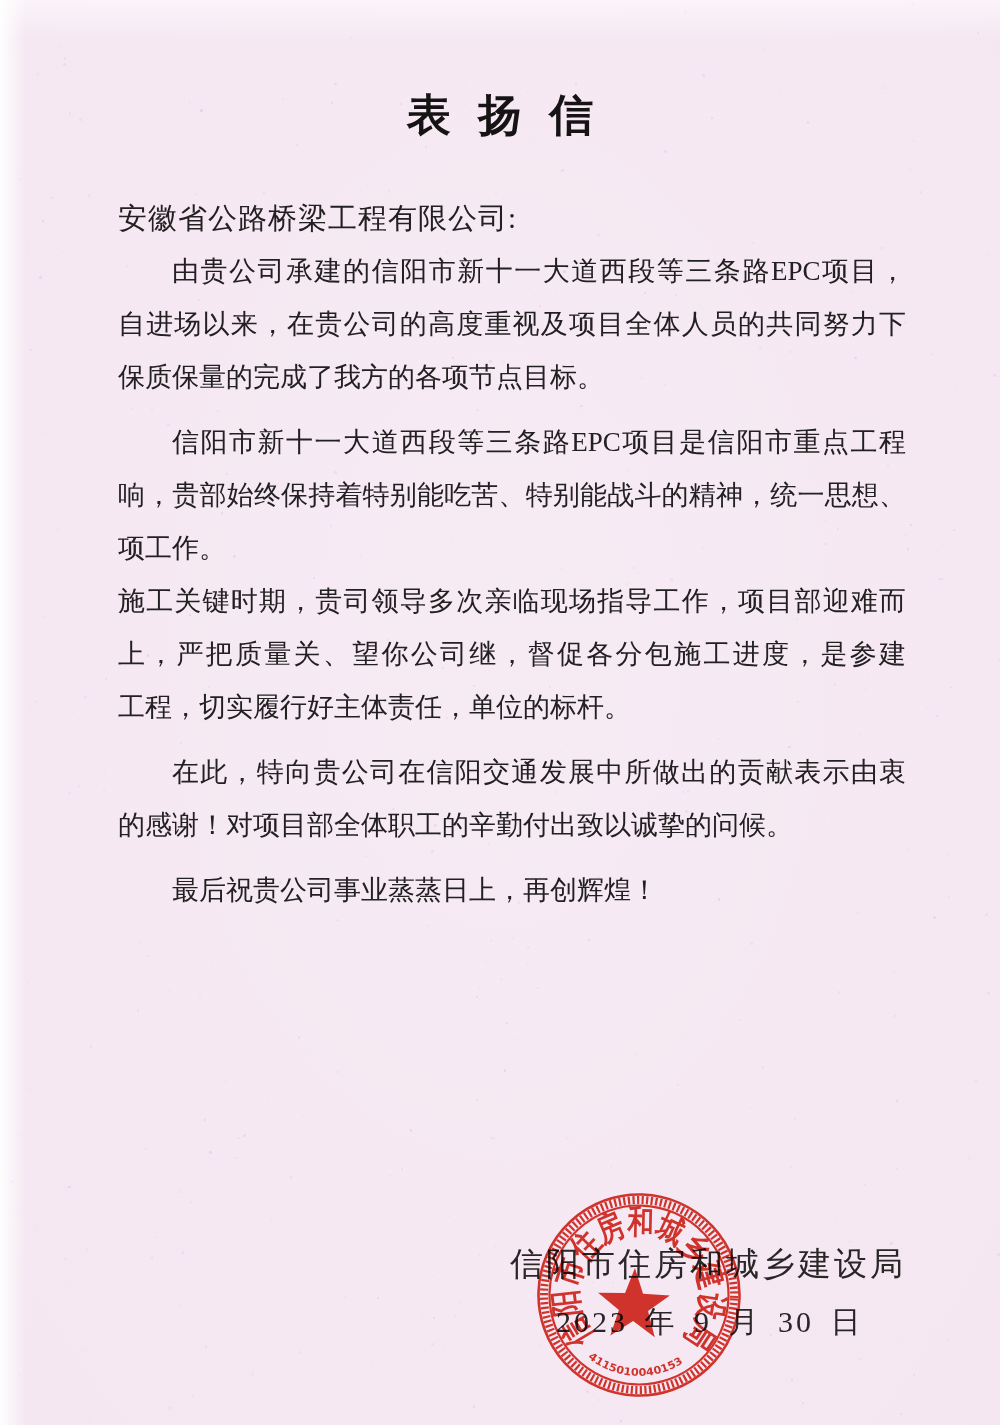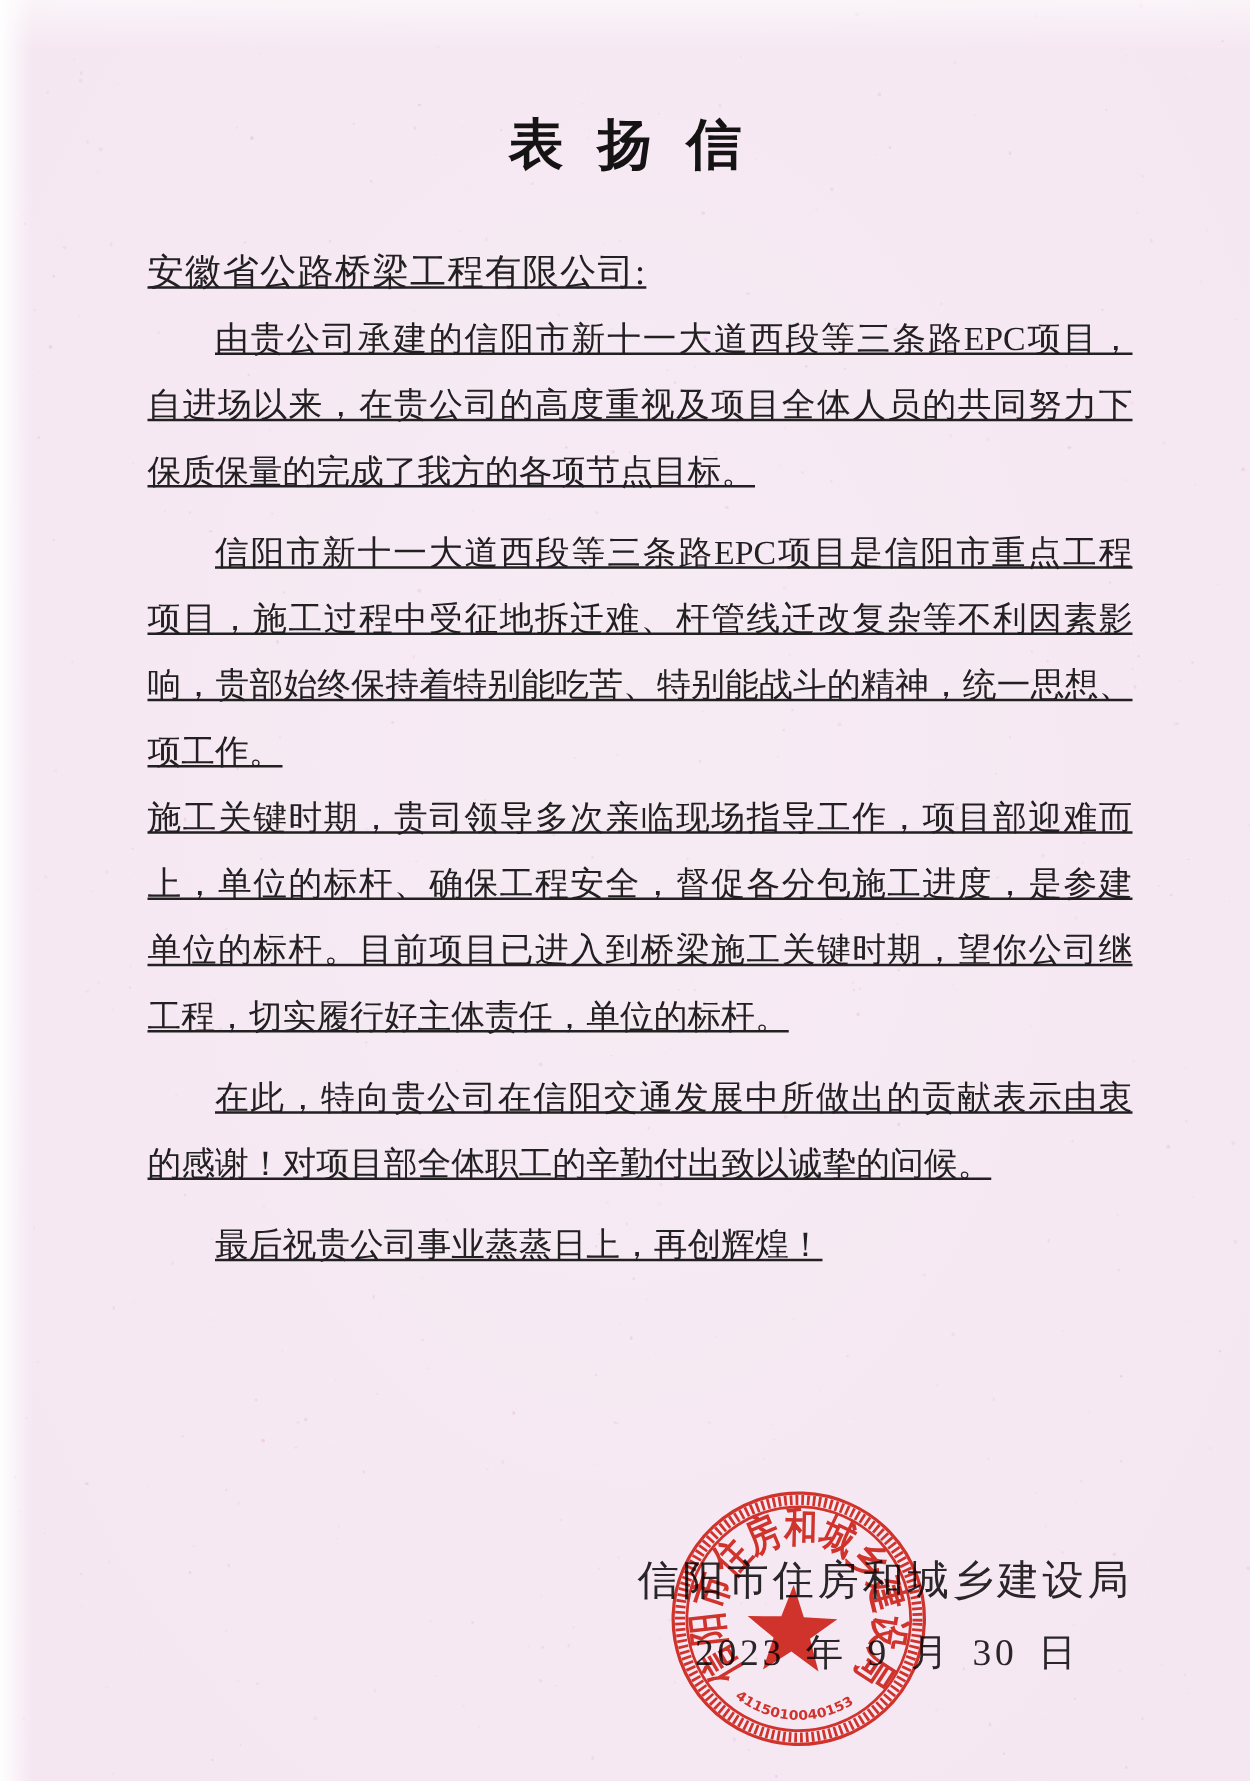--- a/index.html
+++ b/index.html
@@ -24,21 +24,21 @@
     text-align:center;
     font-size:44px;font-weight:700;
     letter-spacing:0.62em;text-indent:0.62em;
     color:#151313;
   }
   .body-block{
     position:absolute;left:118px;top:192px;width:788px;
     font-size:27px;line-height:53px;
     color:#232022;
   }
-  .line{min-height:53px;text-decoration:underline;}
+  .line{min-height:53px;}
   .just{text-align:justify;text-align-last:justify;}
   .indent{text-indent:54px;}
   .para{margin-top:12px;}
   .salutation{font-size:29px;letter-spacing:1px;}
   .signature{
     position:absolute;top:1242px;right:94px;
     font-size:33px;letter-spacing:3px;color:#2a2628;
   }
   .dateline{
     position:absolute;top:1302px;left:556px;
@@ -582,26 +582,24 @@
   <div class="edge-light"></div>
 
   <div class="title">表扬信</div>
 
   <div class="body-block">
     <div class="line salutation">安徽省公路桥梁工程有限公司:</div>
     <div class="line just indent">由贵公司承建的信阳市新十一大道西段等三条路EPC项目，</div>
     <div class="line just">自进场以来，在贵公司的高度重视及项目全体人员的共同努力下</div>
     <div class="line">保质保量的完成了我方的各项节点目标。</div>
     <div class="line just indent para">信阳市新十一大道西段等三条路EPC项目是信阳市重点工程</div>
-    <div class="line just">项目，施工过程中受征地拆迁难、杆管线迁改复杂等不利因素影</div>
     <div class="line just">响，贵部始终保持着特别能吃苦、特别能战斗的精神，统一思想、</div>
     <div class="line">项工作。</div>
     <div class="line just">施工关键时期，贵司领导多次亲临现场指导工作，项目部迎难而</div>
-    <div class="line just">上，单位的标杆、确保工程安全，督促各分包施工进度，是参建</div>
-    <div class="line just">单位的标杆。目前项目已进入到桥梁施工关键时期，望你公司继</div>
+    <div class="line just">上，严把质量关、望你公司继，督促各分包施工进度，是参建</div>
     <div class="line">工程，切实履行好主体责任，单位的标杆。</div>
     <div class="line just indent para">在此，特向贵公司在信阳交通发展中所做出的贡献表示由衷</div>
     <div class="line">的感谢！对项目部全体职工的辛勤付出致以诚挚的问候。</div>
     <div class="line indent para">最后祝贵公司事业蒸蒸日上，再创辉煌！</div>
   </div>
 
   <div class="signature">信阳市住房和城乡建设局</div>
   <div class="dateline">2023 年 9 月 30 日</div>
 
   <div class="seal">

